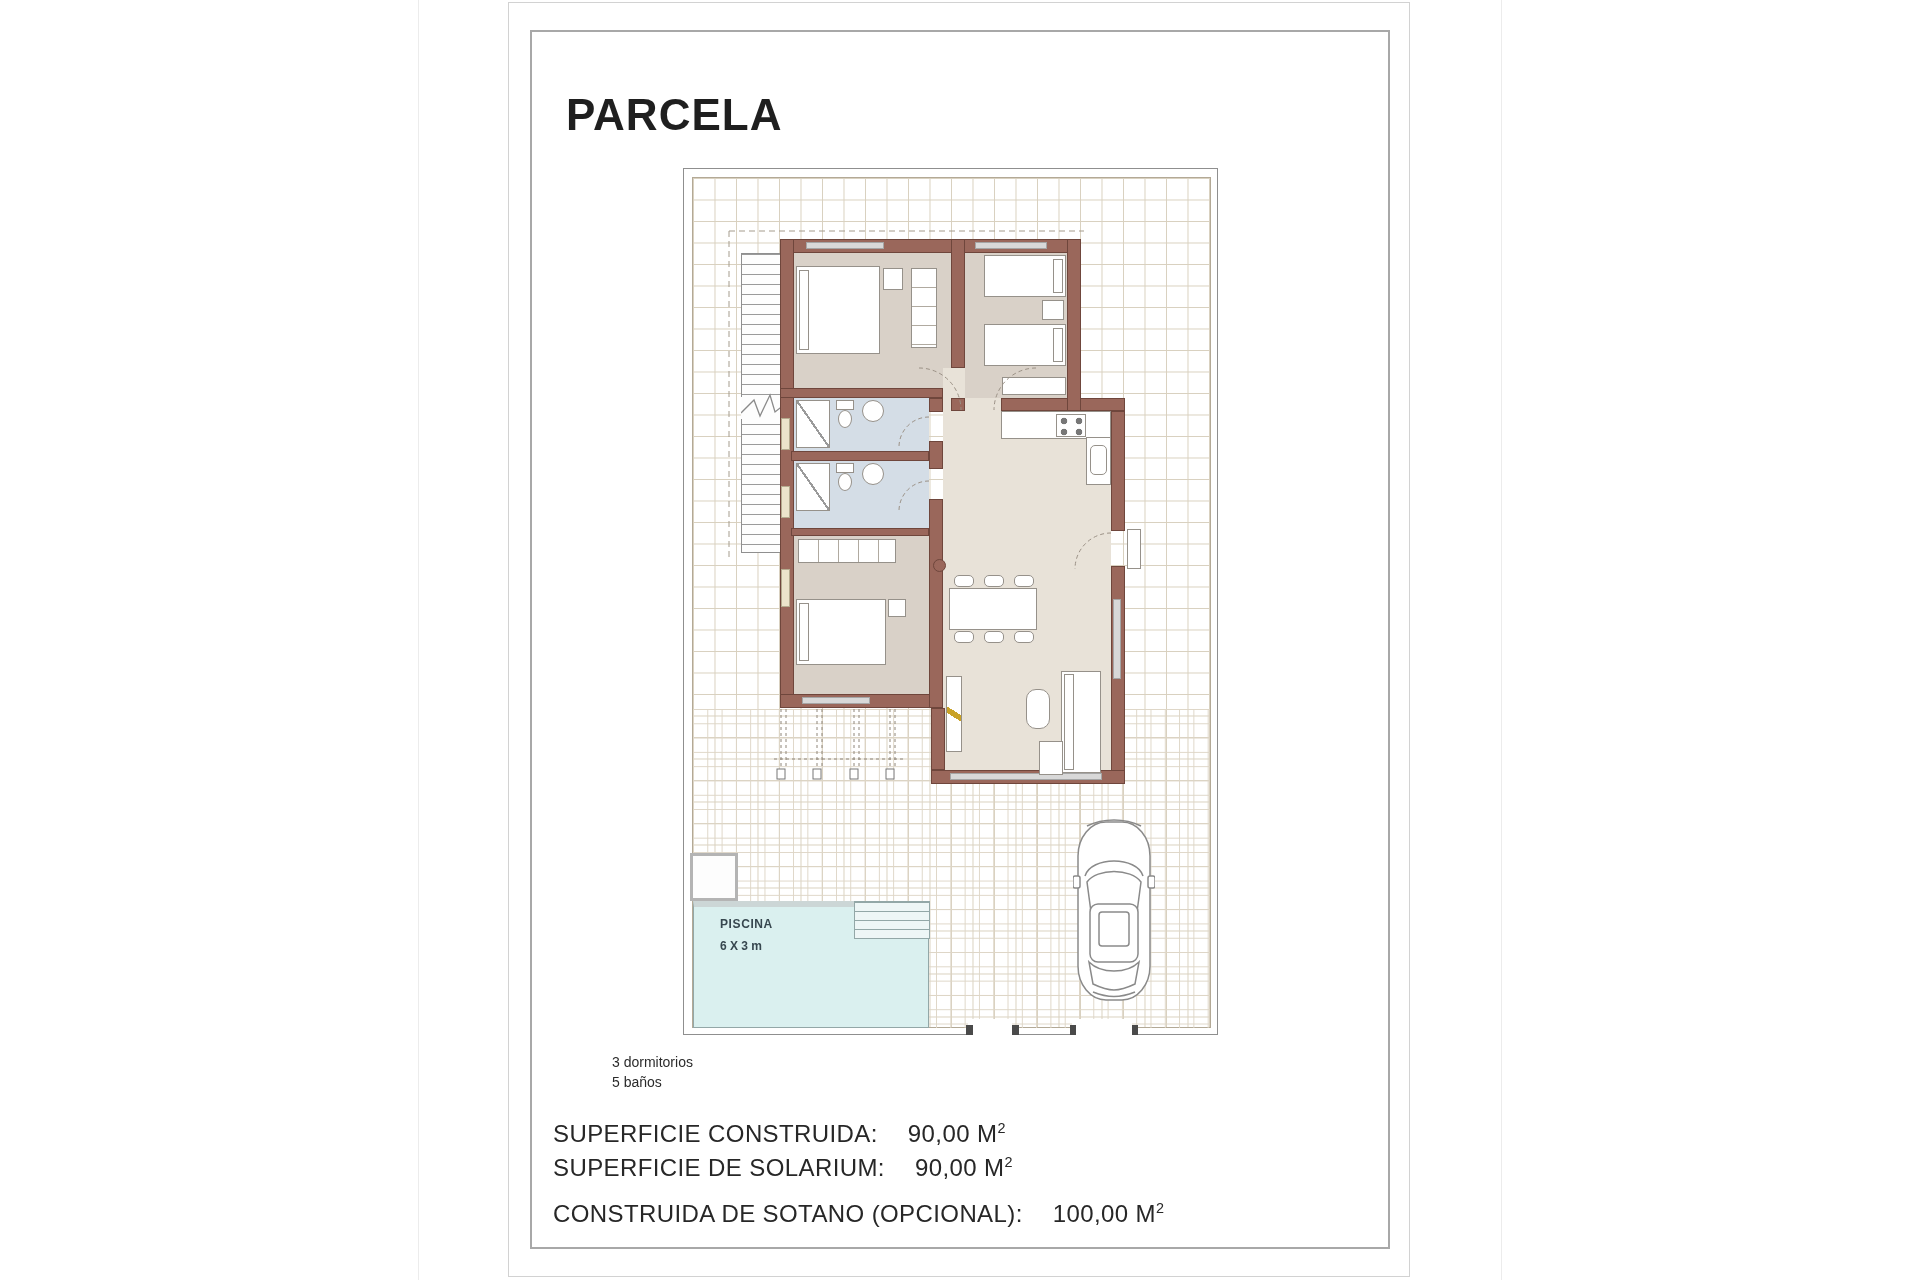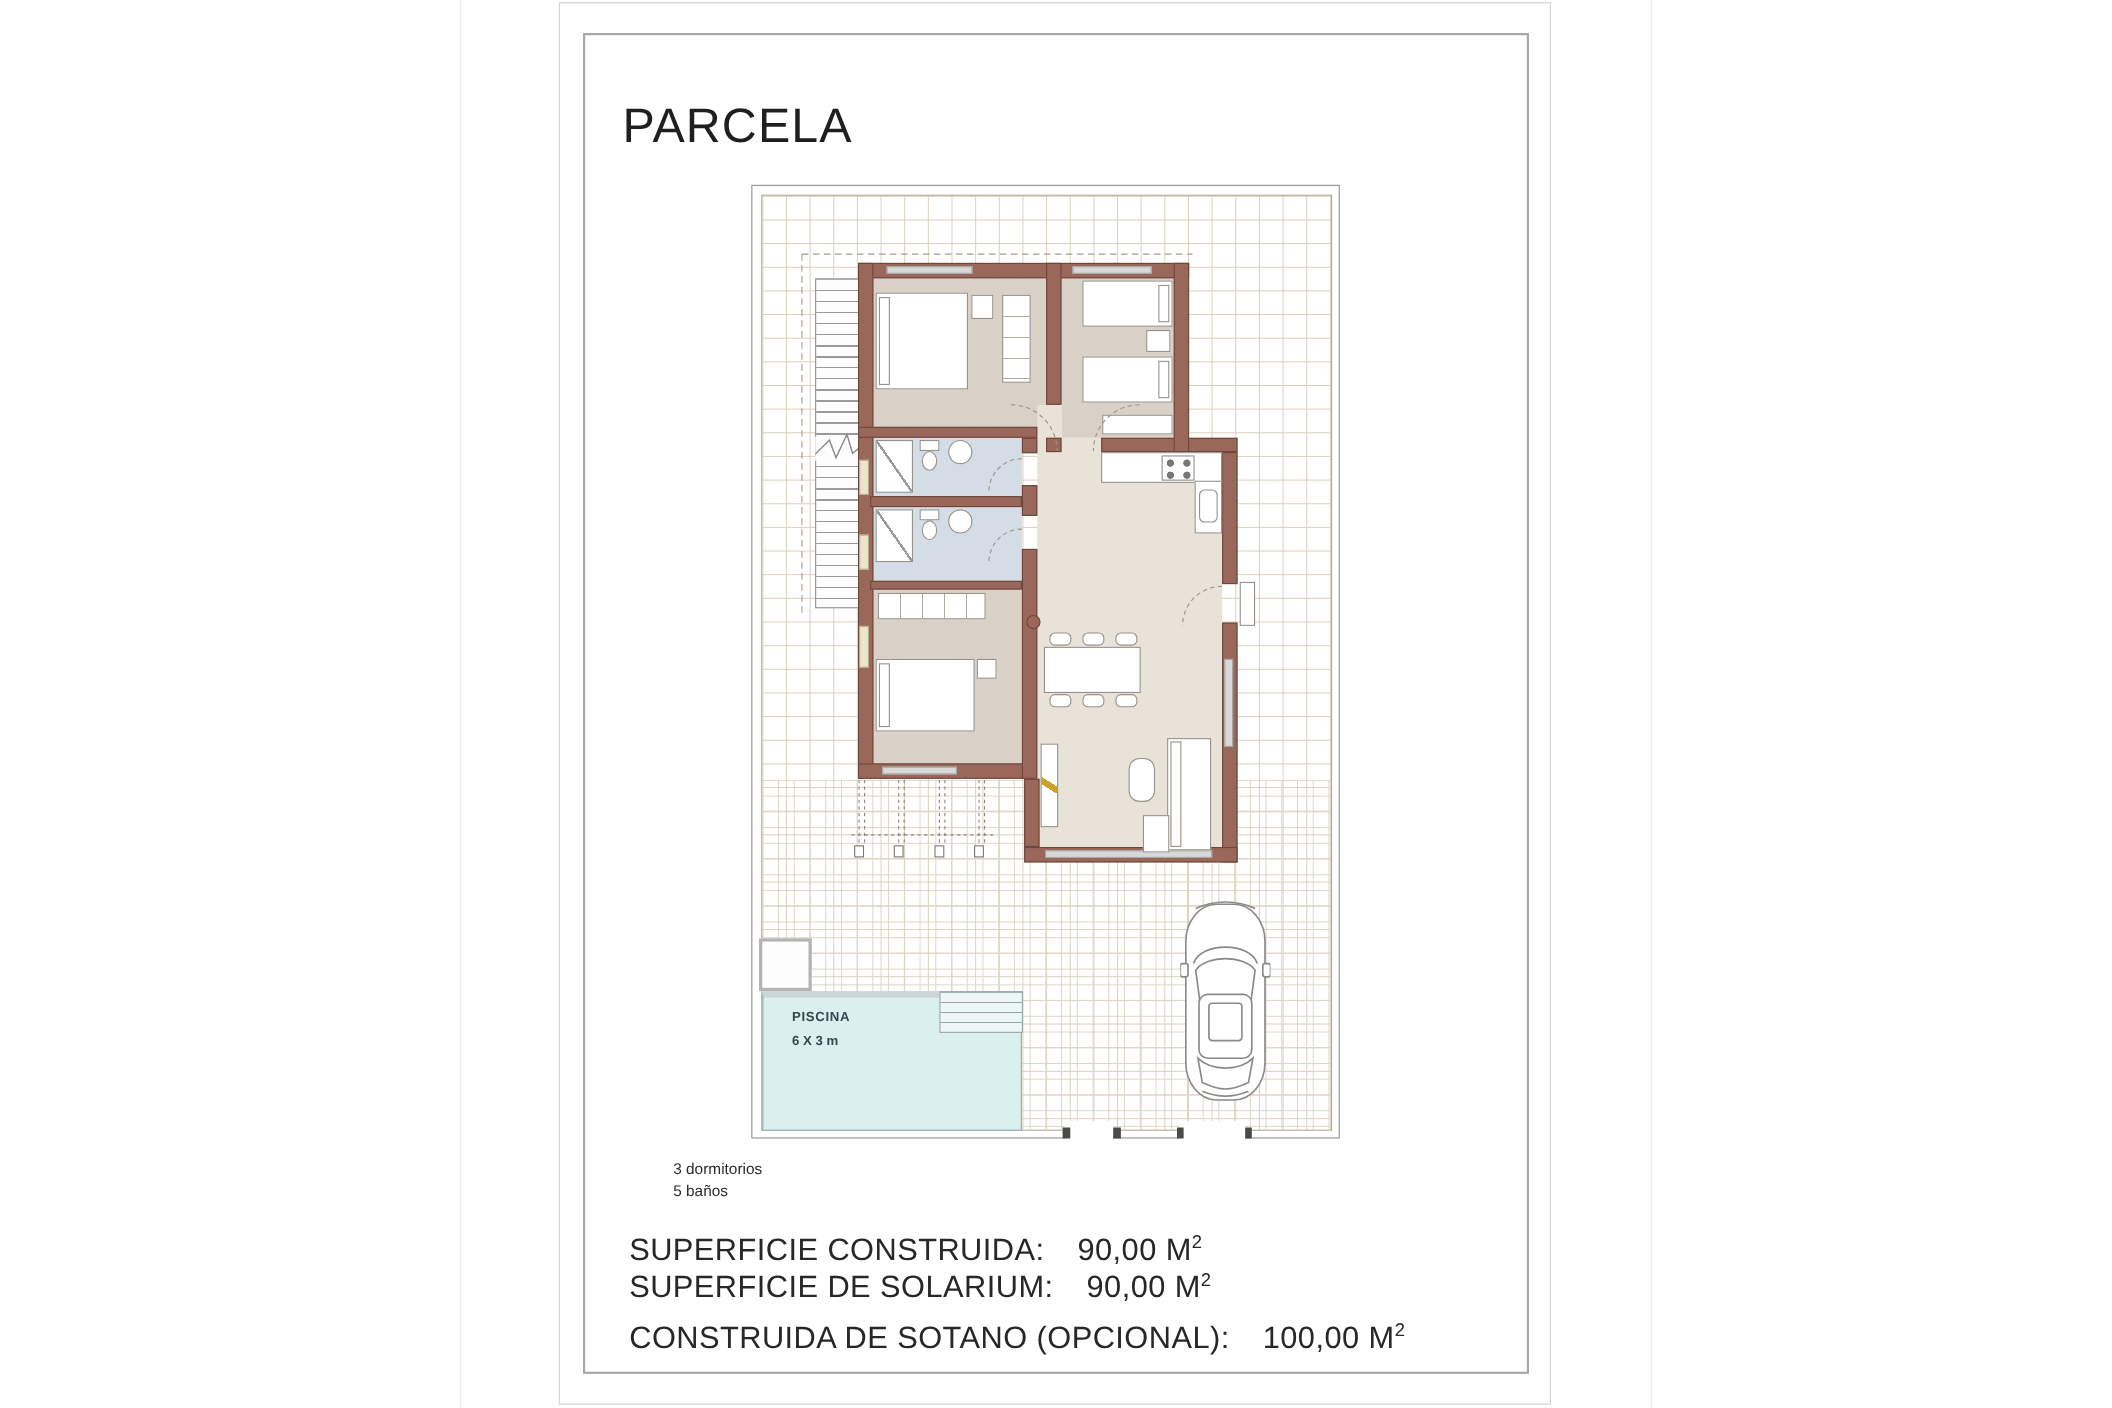--- a/index.html
+++ b/index.html
@@ -4,24 +4,24 @@
 <style>
   html,body{margin:0;padding:0;background:#ffffff;}
   .canvas{position:relative;width:1920px;height:1280px;background:#ffffff;overflow:hidden;
           font-family:"Liberation Sans", sans-serif;}
   .canvas *{box-sizing:border-box;}
   .photo{position:absolute;left:418px;top:0;width:1084px;height:1280px;background:#ffffff;
          border-left:1px solid #ececec;border-right:1px solid #ececec;}
   .sheet{position:absolute;left:508px;top:2px;width:902px;height:1275px;background:#ffffff;
          border:1px solid #d2d2d2;}
   .frame{position:absolute;left:530px;top:30px;width:860px;height:1219px;border:2px solid #a8a8a8;}
-  .title{position:absolute;left:566px;top:90px;margin:0;font-size:44px;font-weight:400;
+  .title{position:absolute;left:566px;top:90px;margin:0;font-size:44px;font-weight:700;
          letter-spacing:1px;color:#1f1f1f;}
   .features{position:absolute;left:576px;top:1052px;font-size:14px;color:#2b2b2b;line-height:1.45;margin-left:36px;}
-  .area-line{position:absolute;left:572px;font-size:28px;font-weight:500;color:#272727;
+  .area-line{position:absolute;left:553px;font-size:24px;font-weight:500;color:#272727;
              letter-spacing:.4px;white-space:nowrap;}
   .area-line .val{margin-left:30px;}
   .area-line sup{font-size:60%;}
 
   
   .plan{position:absolute;left:683px;top:168px;width:535px;height:867px;border:1px solid #8f8f8f;}
   .plot-inner{position:absolute;left:8px;top:8px;width:519px;height:851px;border:1px solid #b3a996;}
   .grid-big{background-image:linear-gradient(to right,#d9d0bf 1px,transparent 1px),
             linear-gradient(to bottom,#d9d0bf 1px,transparent 1px);background-size:21.5px 21.5px;}
   .grid-fine{position:absolute;left:9px;top:540px;width:517px;height:319px;

